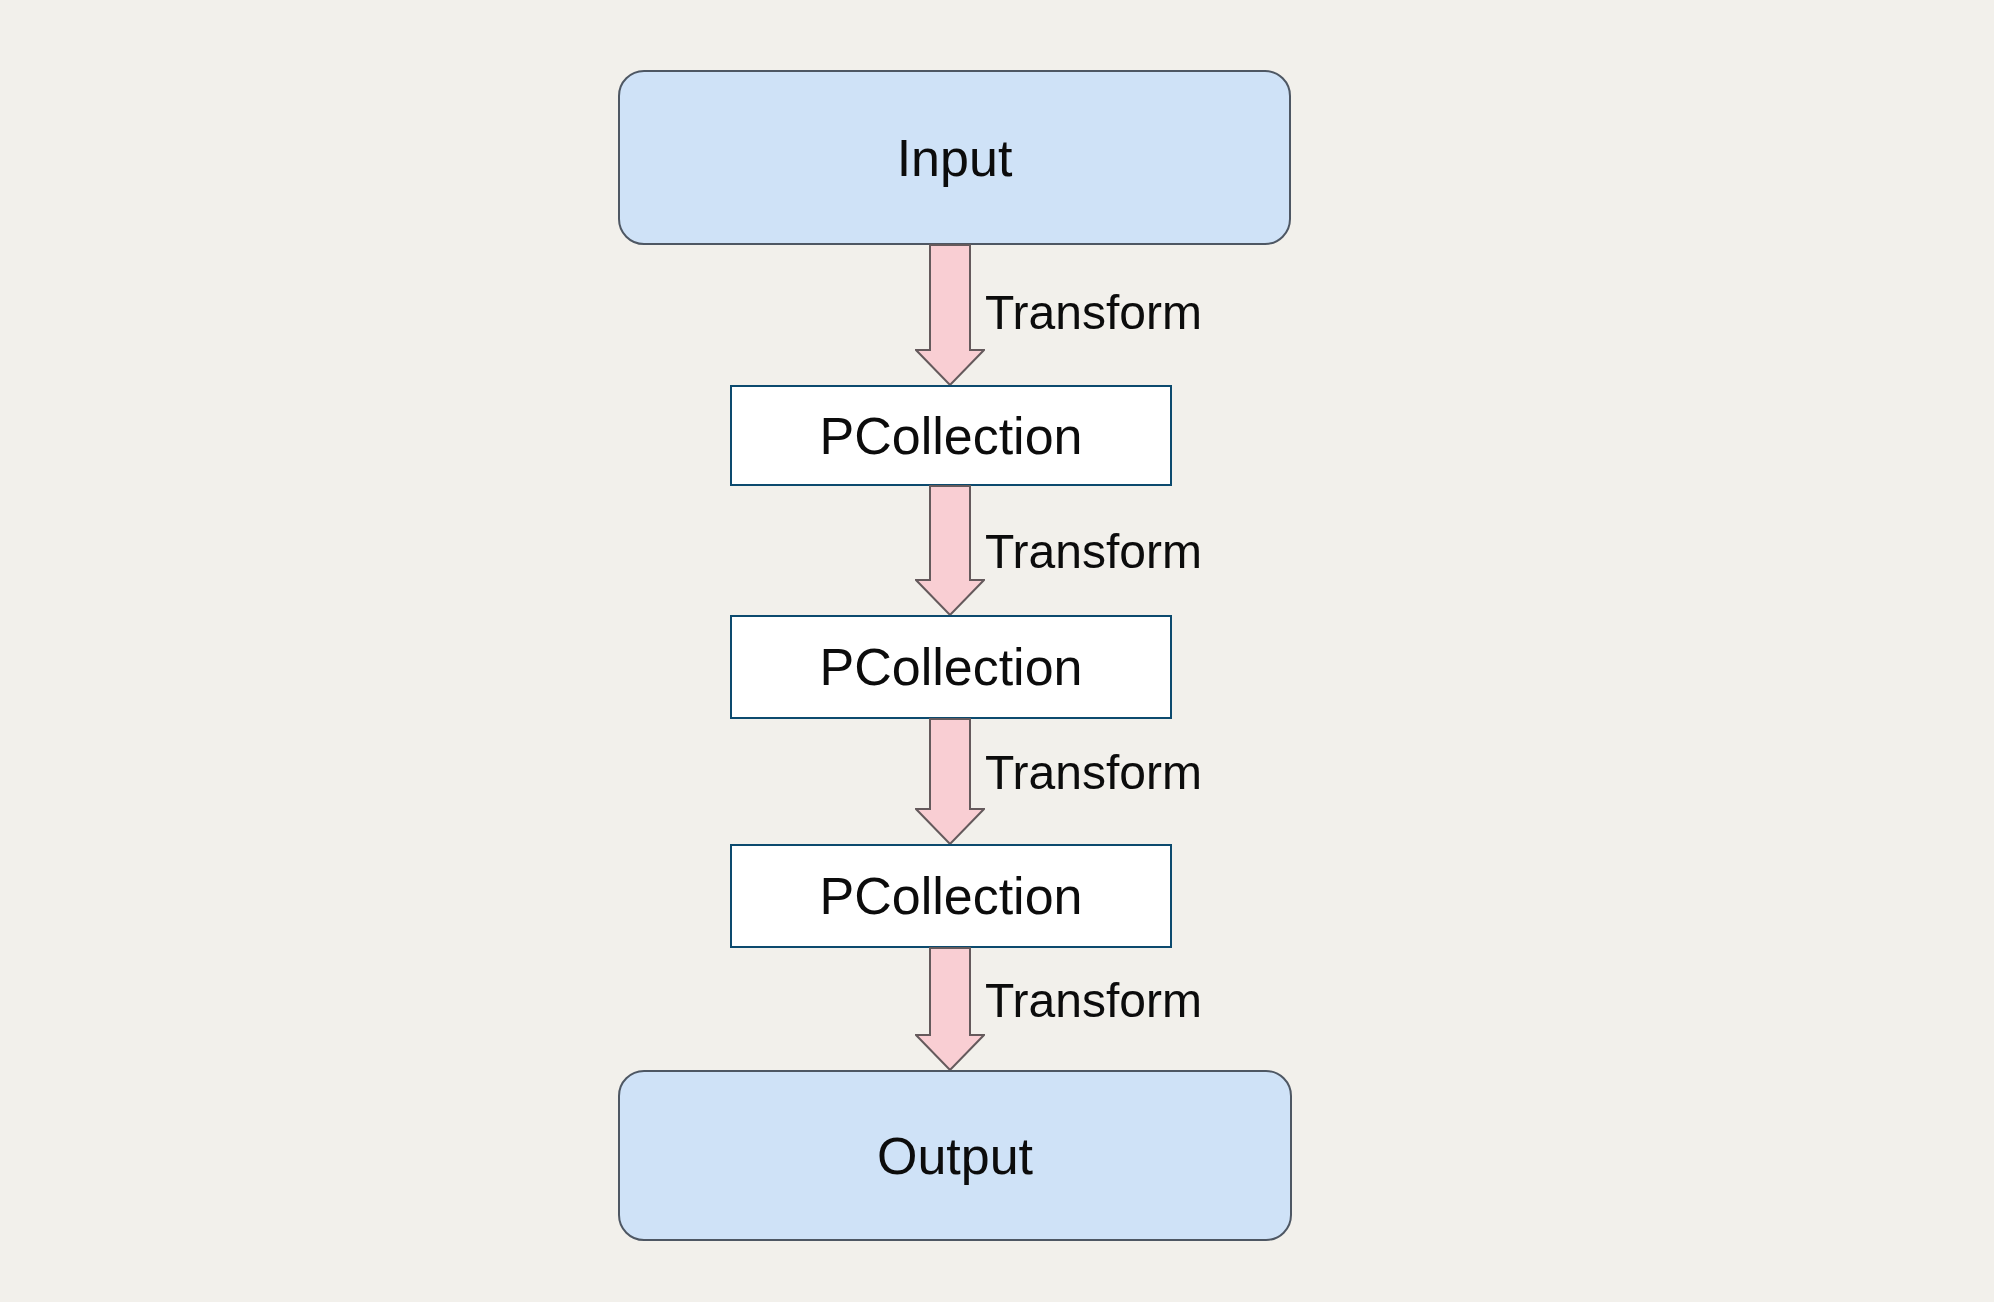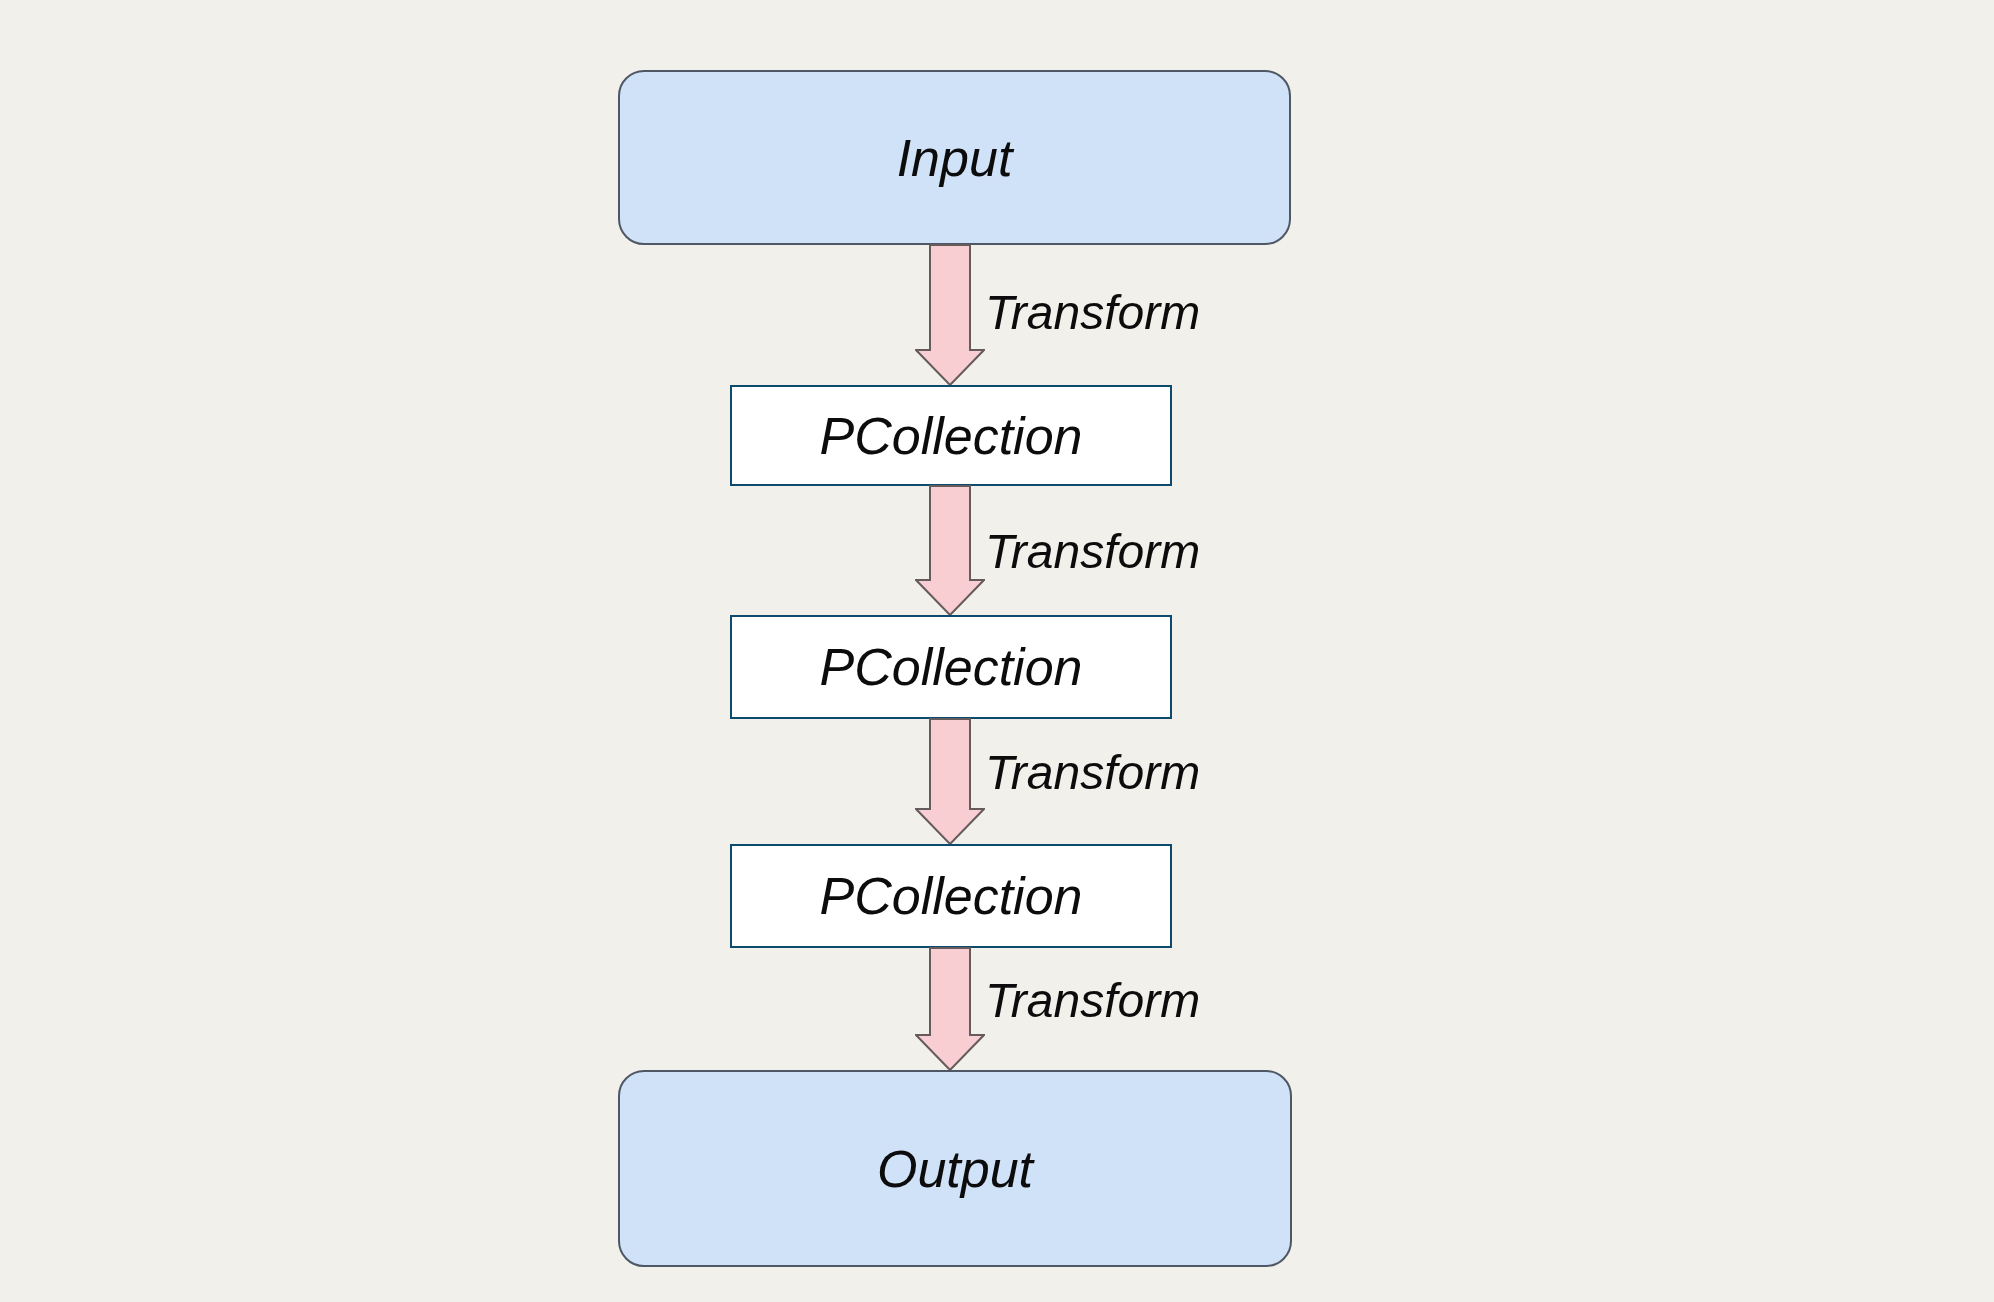--- a/index.html
+++ b/index.html
@@ -7,21 +7,20 @@
     padding: 0;
     background: #f2f0eb;
     font-family: "Liberation Sans", sans-serif;
   }
   .stage {
     position: relative;
     width: 1994px;
     height: 1302px;
     background: #f2f0eb;
     overflow: hidden;
-    font-style: italic;
   }
   .node {
     position: absolute;
     display: flex;
     align-items: center;
     justify-content: center;
     color: #0c0c0c;
     box-sizing: border-box;
     text-align: center;
   }
@@ -53,21 +52,21 @@
     font-size: 48px;
     color: #0c0c0c;
     white-space: nowrap;
     text-align: center;
   }
   
   #n-input       { left: 618px; top:   70px; width: 673px; height: 175px; }
   #n-pcoll-1     { left: 730px; top:  385px; width: 442px; height: 101px; }
   #n-pcoll-2     { left: 730px; top:  615px; width: 442px; height: 104px; }
   #n-pcoll-3     { left: 730px; top:  844px; width: 442px; height: 104px; }
-  #n-output      { left: 618px; top: 1070px; width: 674px; height: 197px; }
+  #n-output      { left: 618px; top: 1070px; width: 674px; height: 171px; }
   
   #a-1 { left: 915px; top: 244px; }
   #a-2 { left: 915px; top: 485px; }
   #a-3 { left: 915px; top: 718px; }
   #a-4 { left: 915px; top: 947px; }
   
   #l-1 { top: 312px; }
   #l-2 { top: 551px; }
   #l-3 { top: 772px; }
   #l-4 { top: 1000px; }

